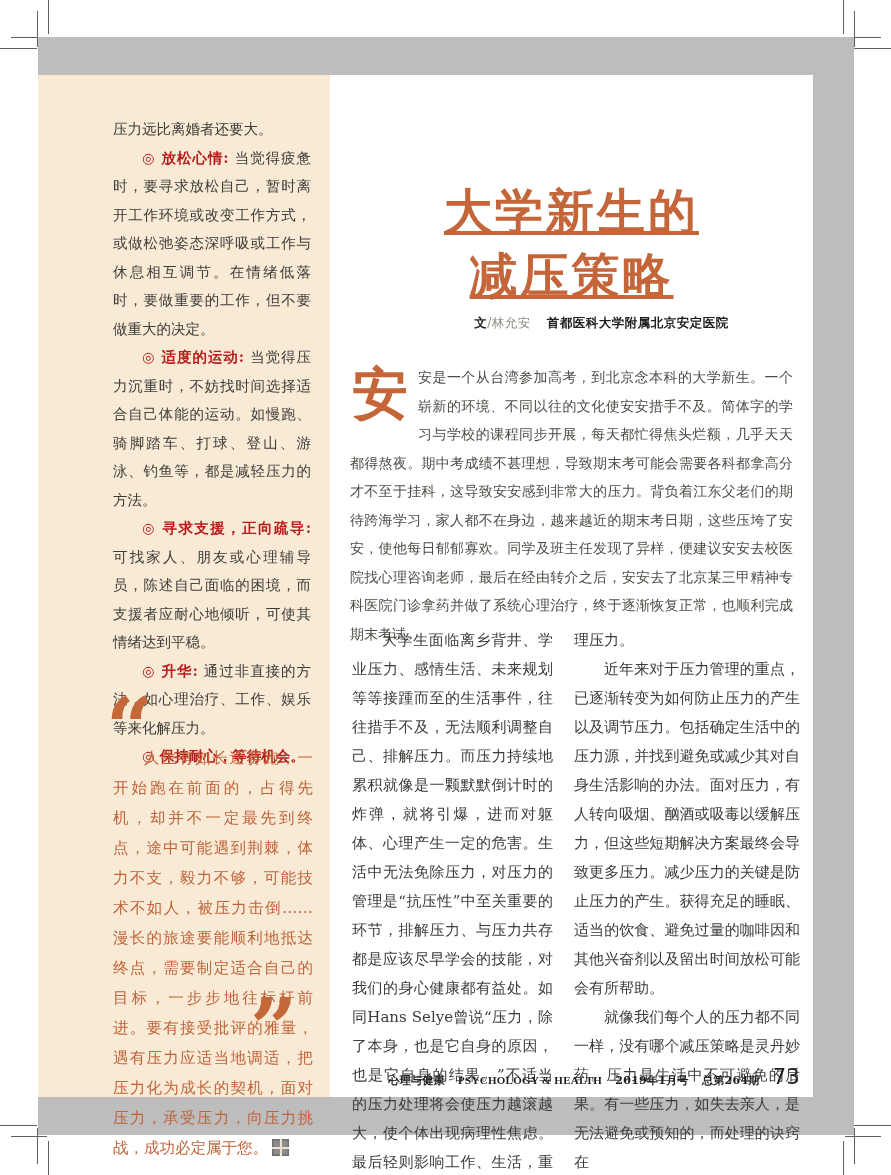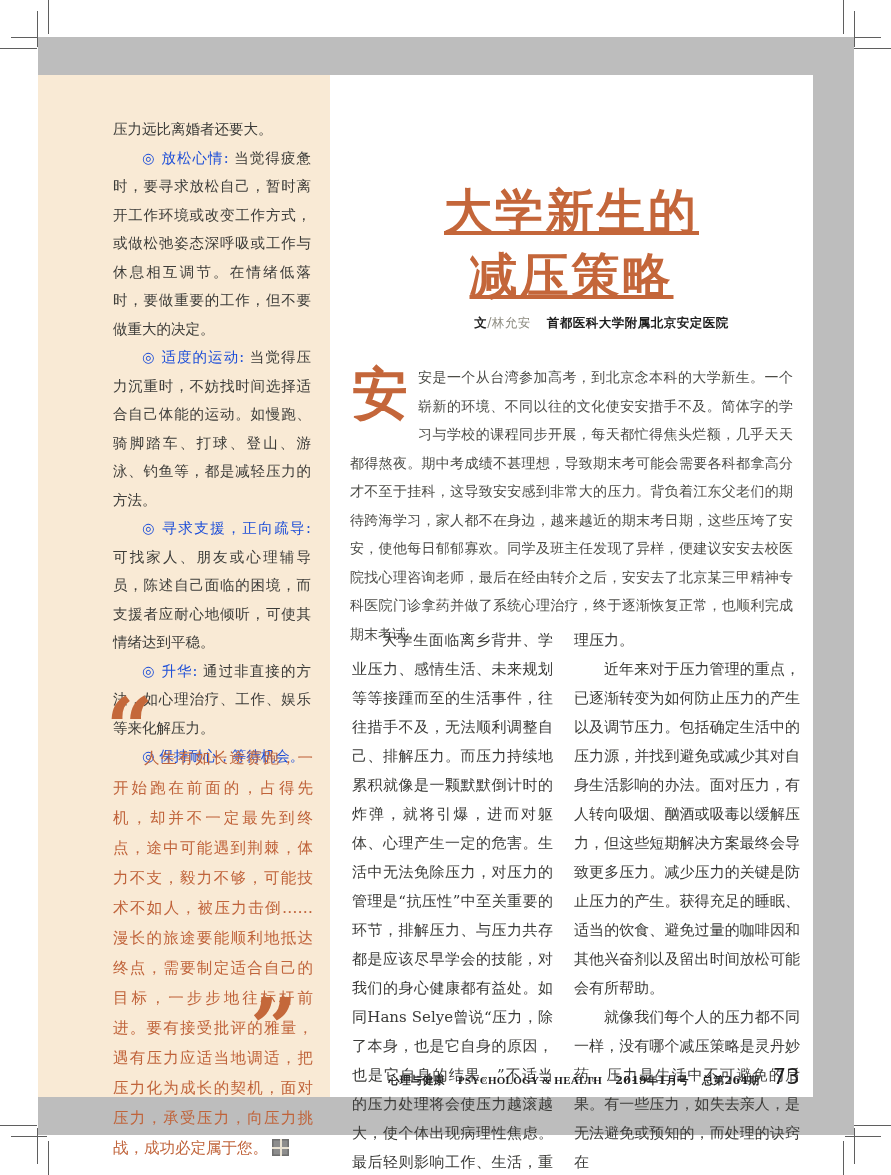--- a/index.html
+++ b/index.html
@@ -15,21 +15,21 @@
   .band{position:absolute;background:#bdbdbd;}
   .band-top{left:0;top:0;width:816px;height:38px;}
   .band-bottom{left:0;top:1060px;width:816px;height:38px;}
   .band-right{left:775px;top:0;width:41px;height:1098px;}
   
   .sidebar{position:absolute;left:0;top:38px;width:292px;height:1022px;background:#f9ead5;}
   .side-text{position:absolute;left:75px;top:40px;width:198px;
     font-size:14.5px;line-height:28.5px;color:#3b3b38;text-align:justify;}
   .side-text p{margin:0;}
   .side-text p.item{text-indent:2em;}
-  .lead{color:#1d4ed8;font-weight:normal;}
+  .lead{color:#b91c1c;font-weight:bold;}
   .quote-open,.quote-close{position:absolute;color:#c4683a;font-size:82px;line-height:1;
     font-family:"DejaVu Serif",serif;font-weight:bold;}
   .quote-open{left:68px;top:612px;}
   .quote-close{left:212px;top:912px;}
   .quote-text{position:absolute;left:75px;top:668px;width:200px;margin:0;
     font-size:15.5px;line-height:30px;color:#c0633a;text-align:justify;text-indent:2em;}
   .seal{display:inline-block;width:17px;height:17px;margin-left:4px;vertical-align:-3px;
     background:#8d8d8d;box-shadow:inset 0 0 0 1.5px #6f6f6f;position:relative;}
   .seal::before{content:"";position:absolute;left:0;top:7.5px;width:17px;height:2px;background:#e9e2d2;}
   .seal::after{content:"";position:absolute;left:7.5px;top:0;width:2px;height:17px;background:#e9e2d2;}

